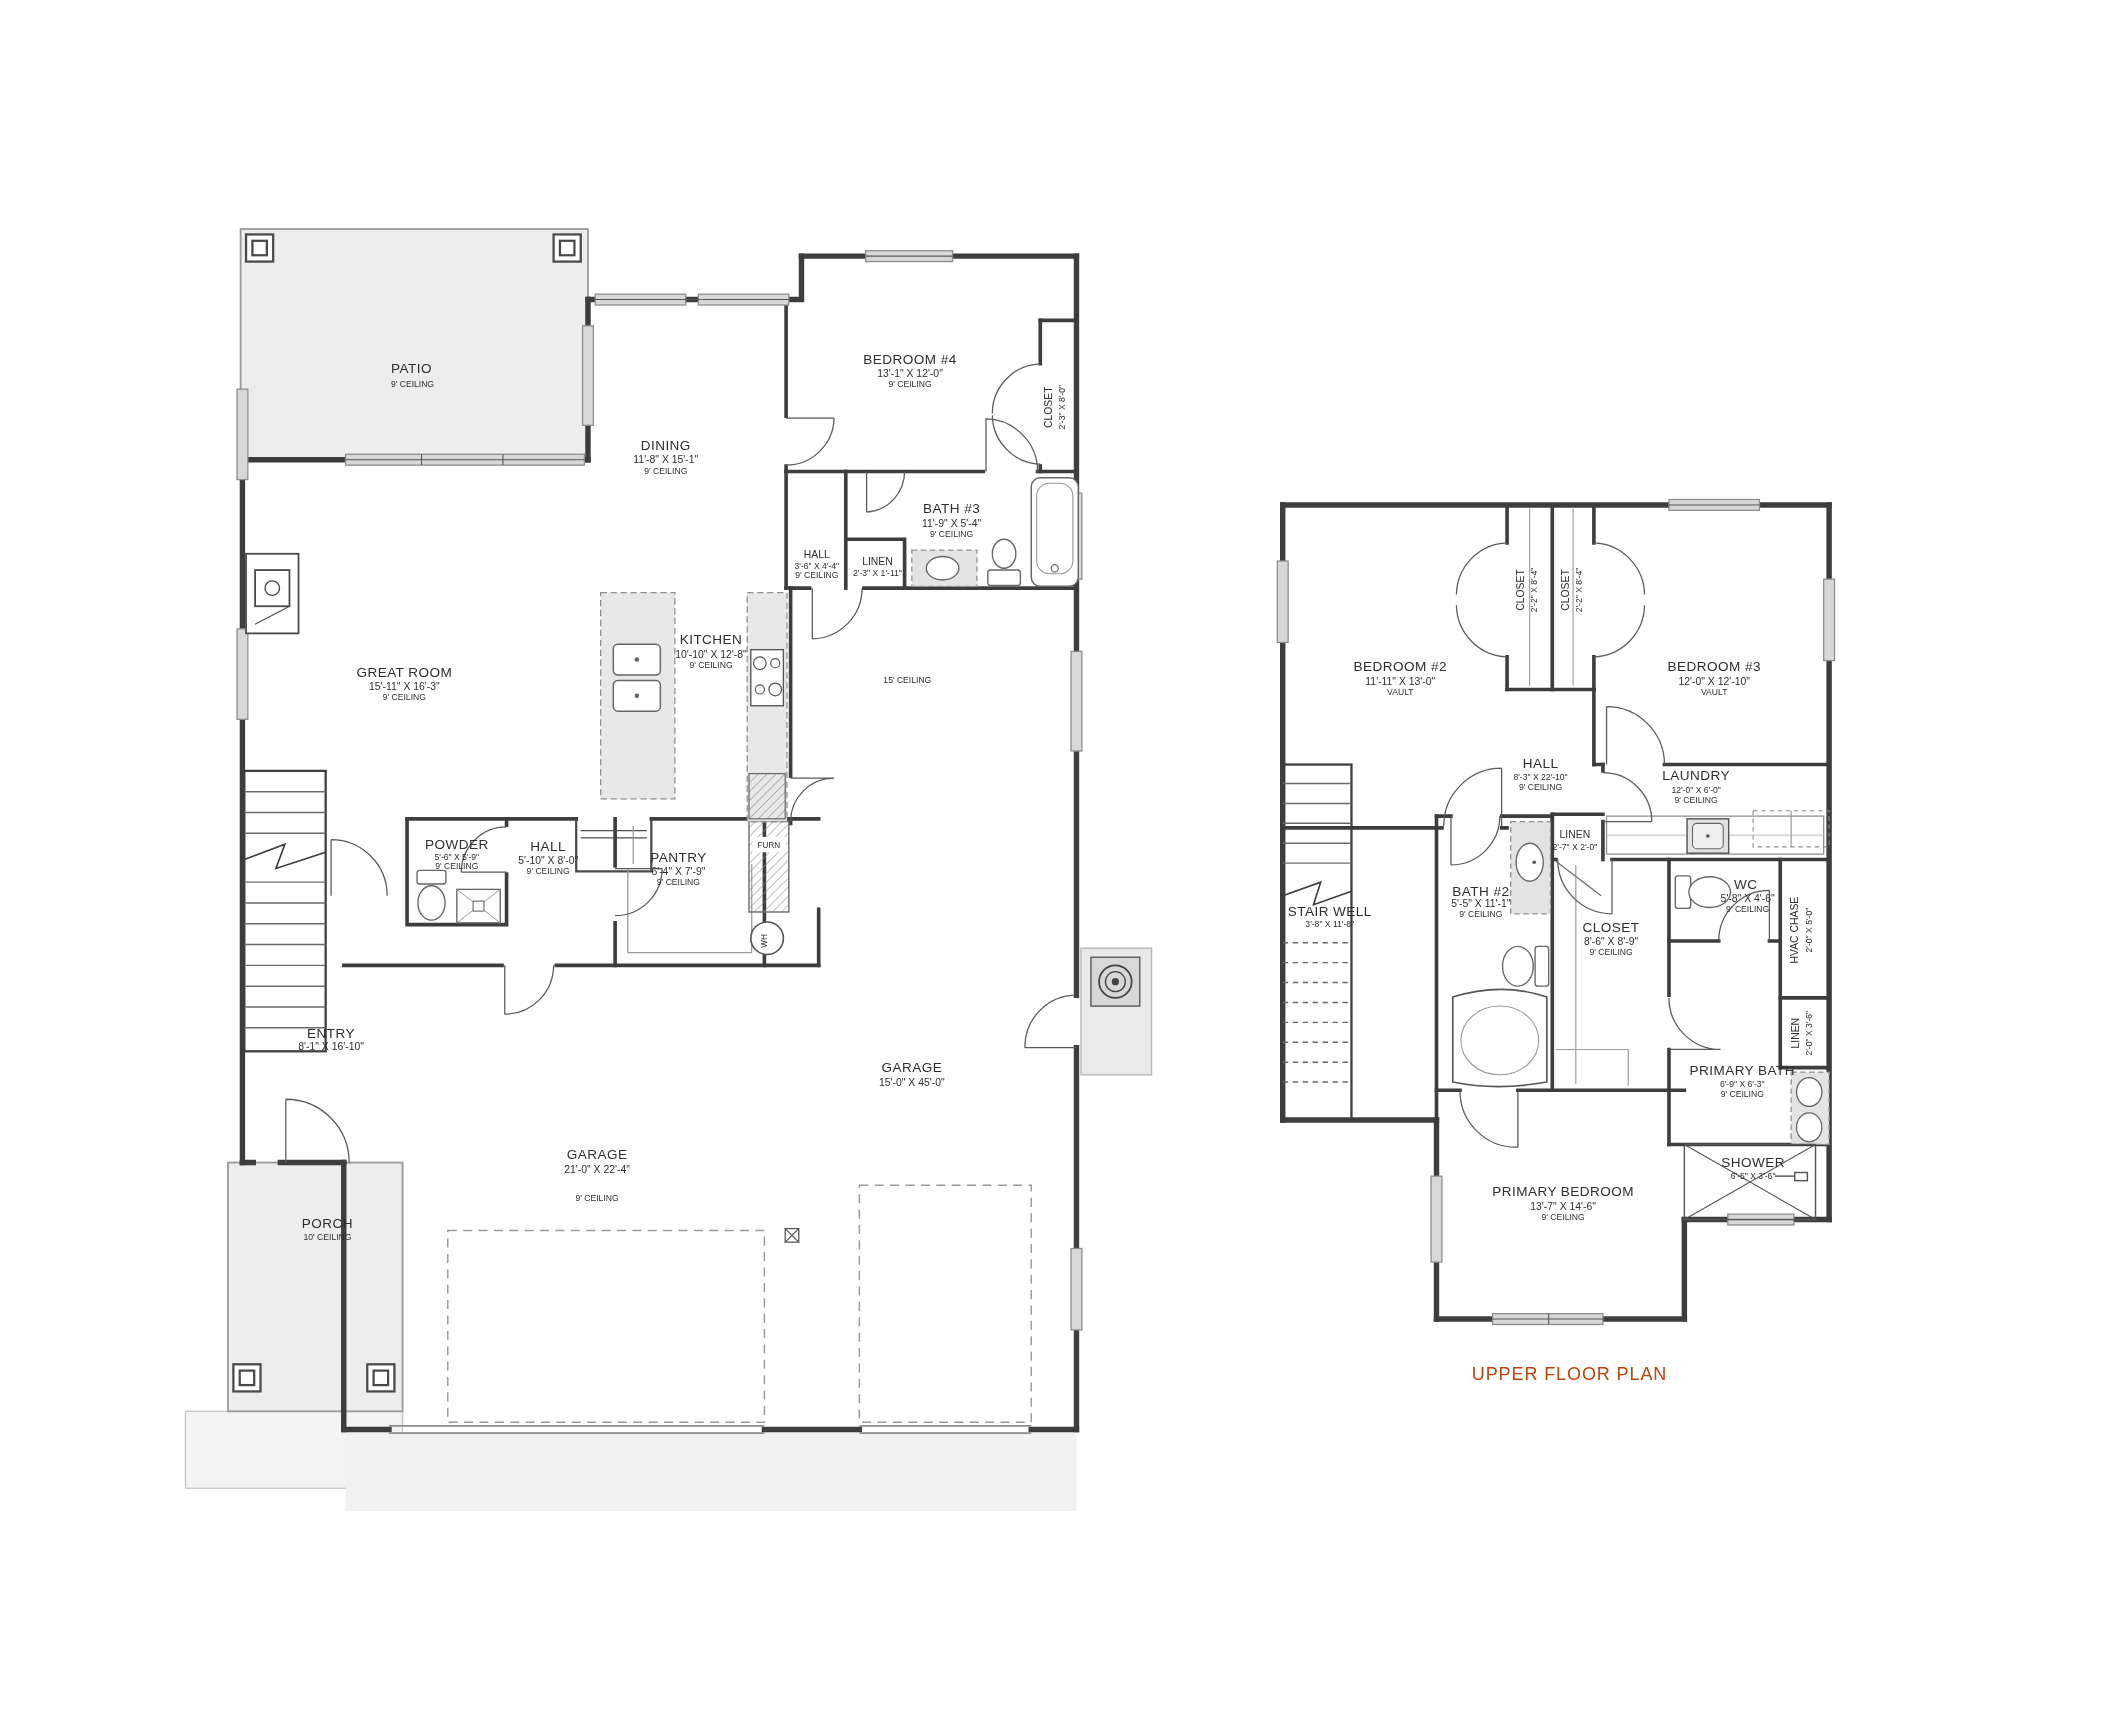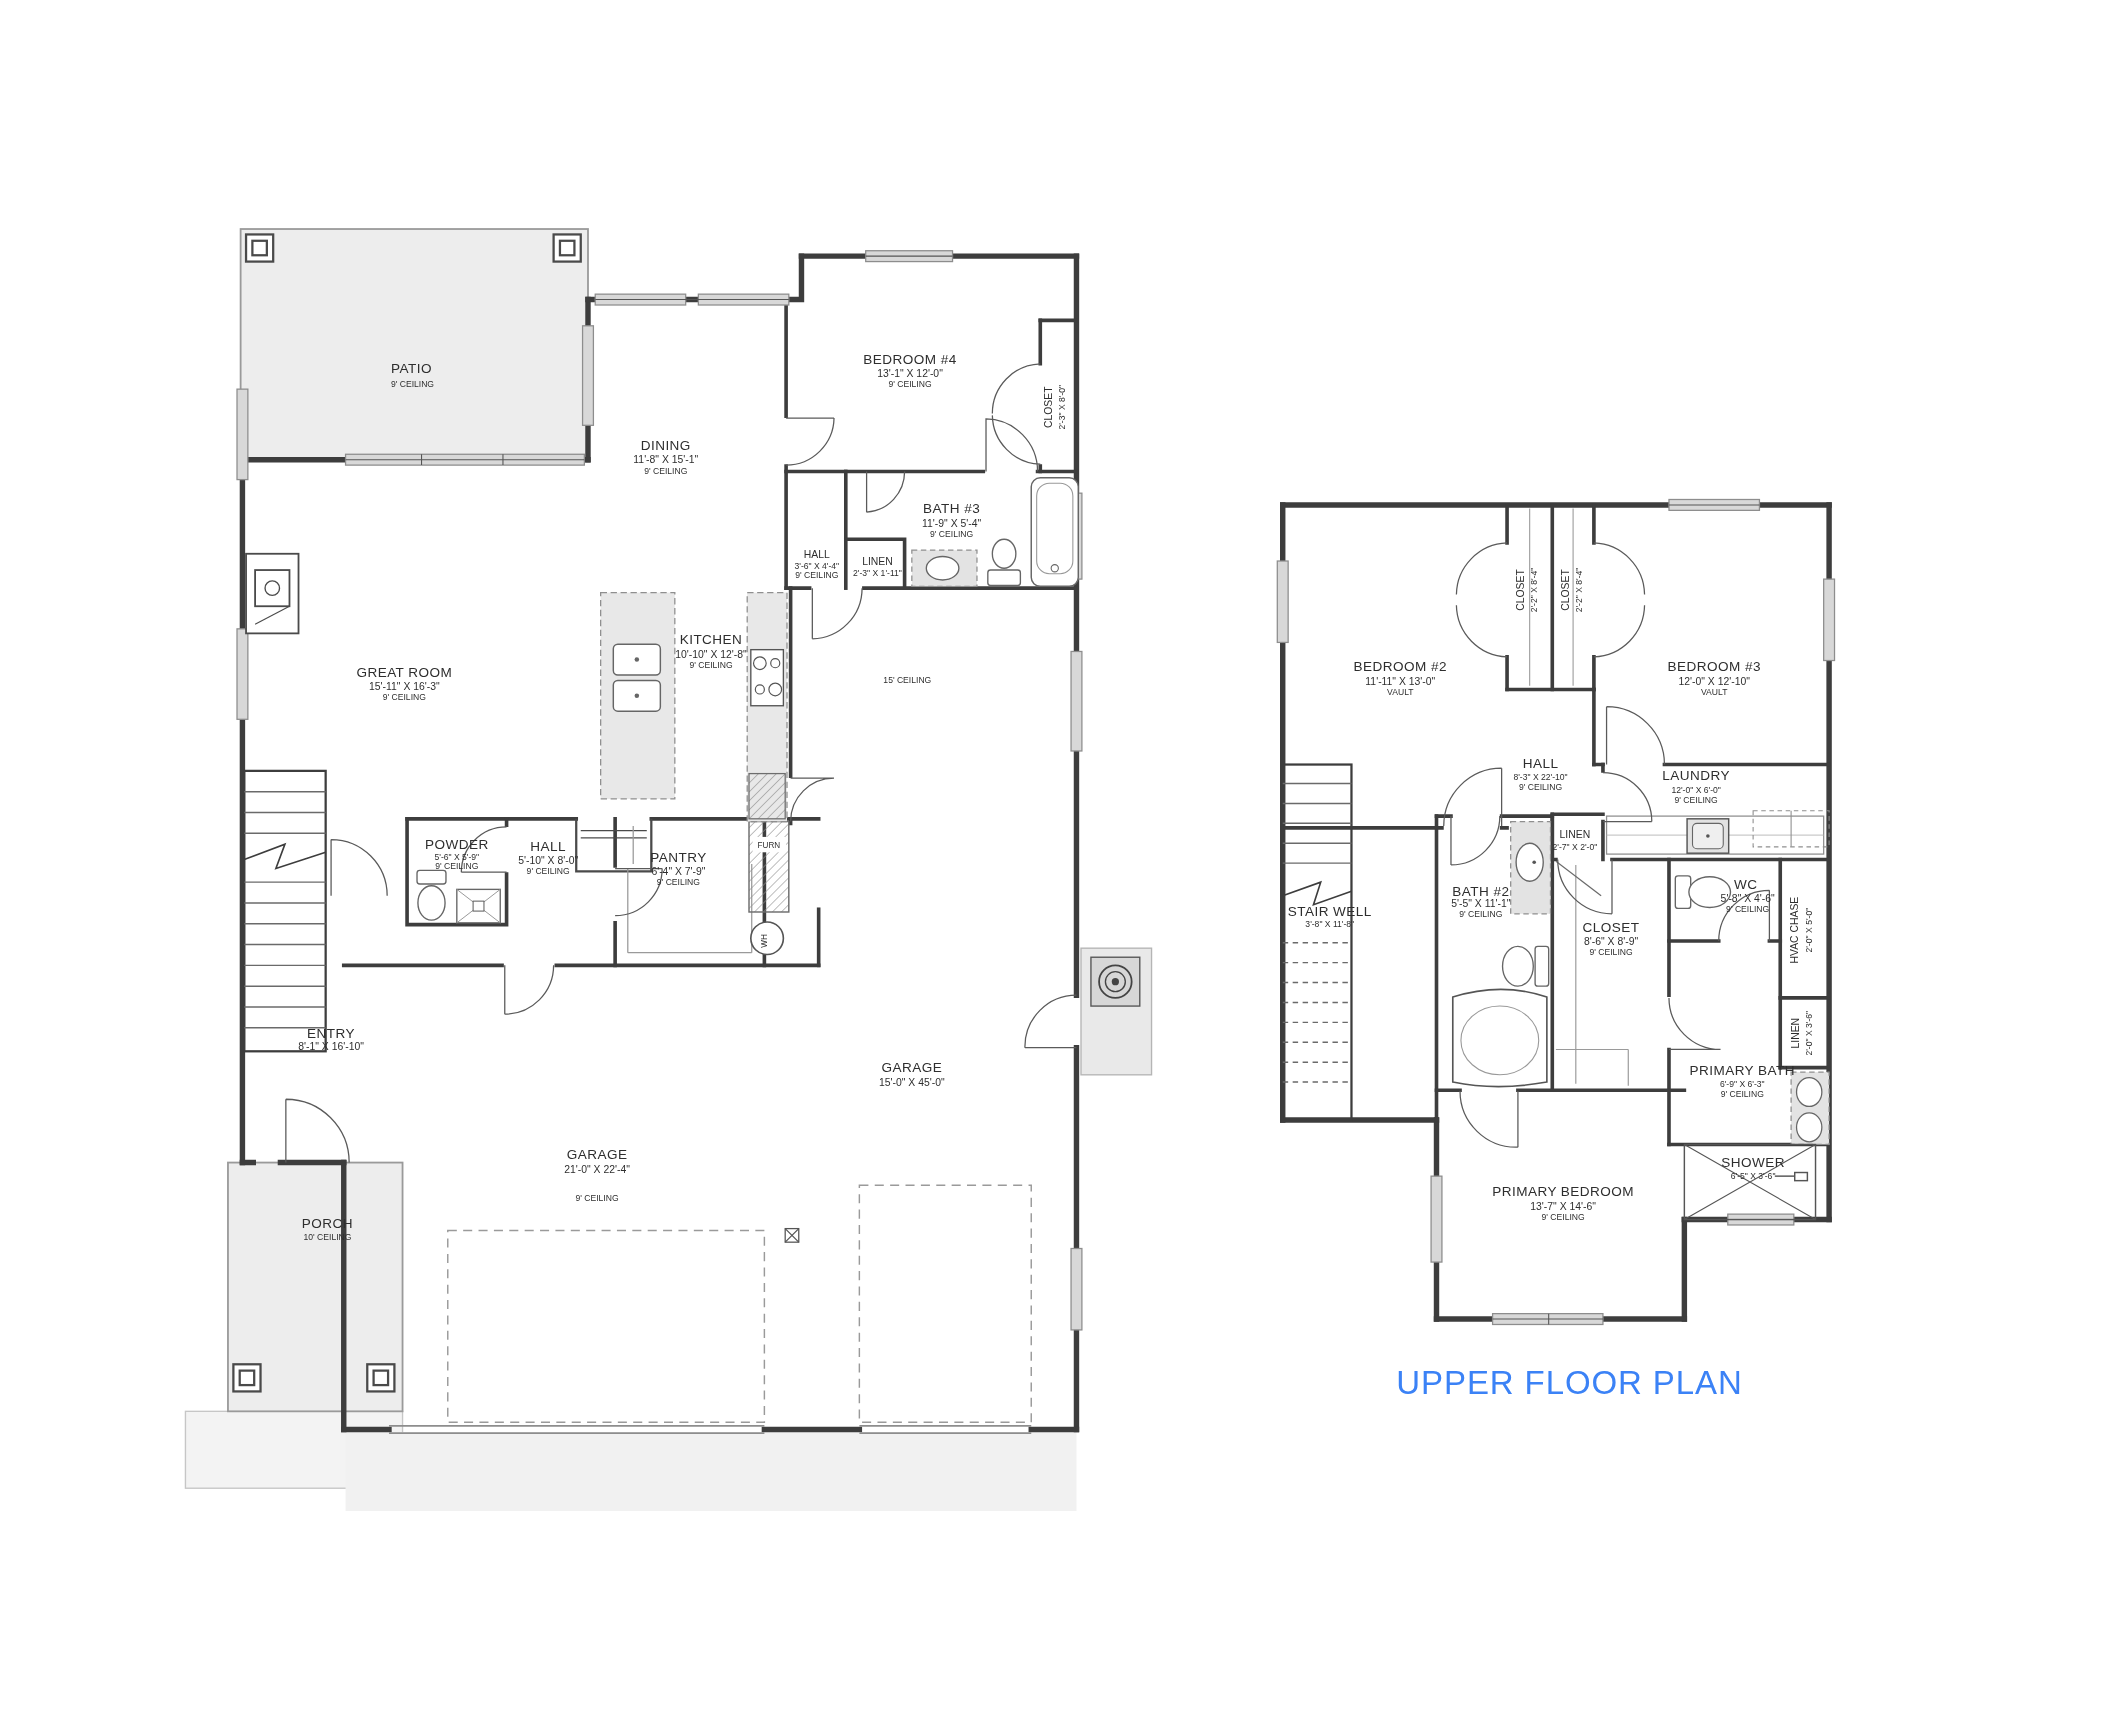--- a/index.html
+++ b/index.html
@@ -4,21 +4,21 @@
 <style>
   html,body{margin:0;padding:0;background:#fff;}
   #stage{position:relative;width:2105px;height:1511px;background:#ffffff;overflow:hidden;
          font-family:"Liberation Sans", sans-serif;}
   svg{position:absolute;left:0;top:0;}
   svg text{fill:#2e2e2e;}
   .rn{font-size:15px;font-weight:400;letter-spacing:.5px;}
   .rd{font-size:11.5px;}
   .rc{font-size:9.5px;}
   .tiny{font-size:9px;}
-  .plan-title{position:absolute;color:#3b82f6;font-size:33px;letter-spacing:0.9px;
+  .plan-title{position:absolute;color:#c2410c;font-size:18px;letter-spacing:0.9px;
               text-align:center;white-space:nowrap;}
   #watermark{position:absolute;left:1895px;top:1617px;width:210px;overflow:hidden;
              color:#eaeaea;font-size:27px;font-weight:bold;letter-spacing:0.9px;white-space:nowrap;}
 </style>
 </head>
 <body>
 
 <div id="stage">
 
 <svg width="2105" height="1729" viewBox="0 0 2327 1911">

